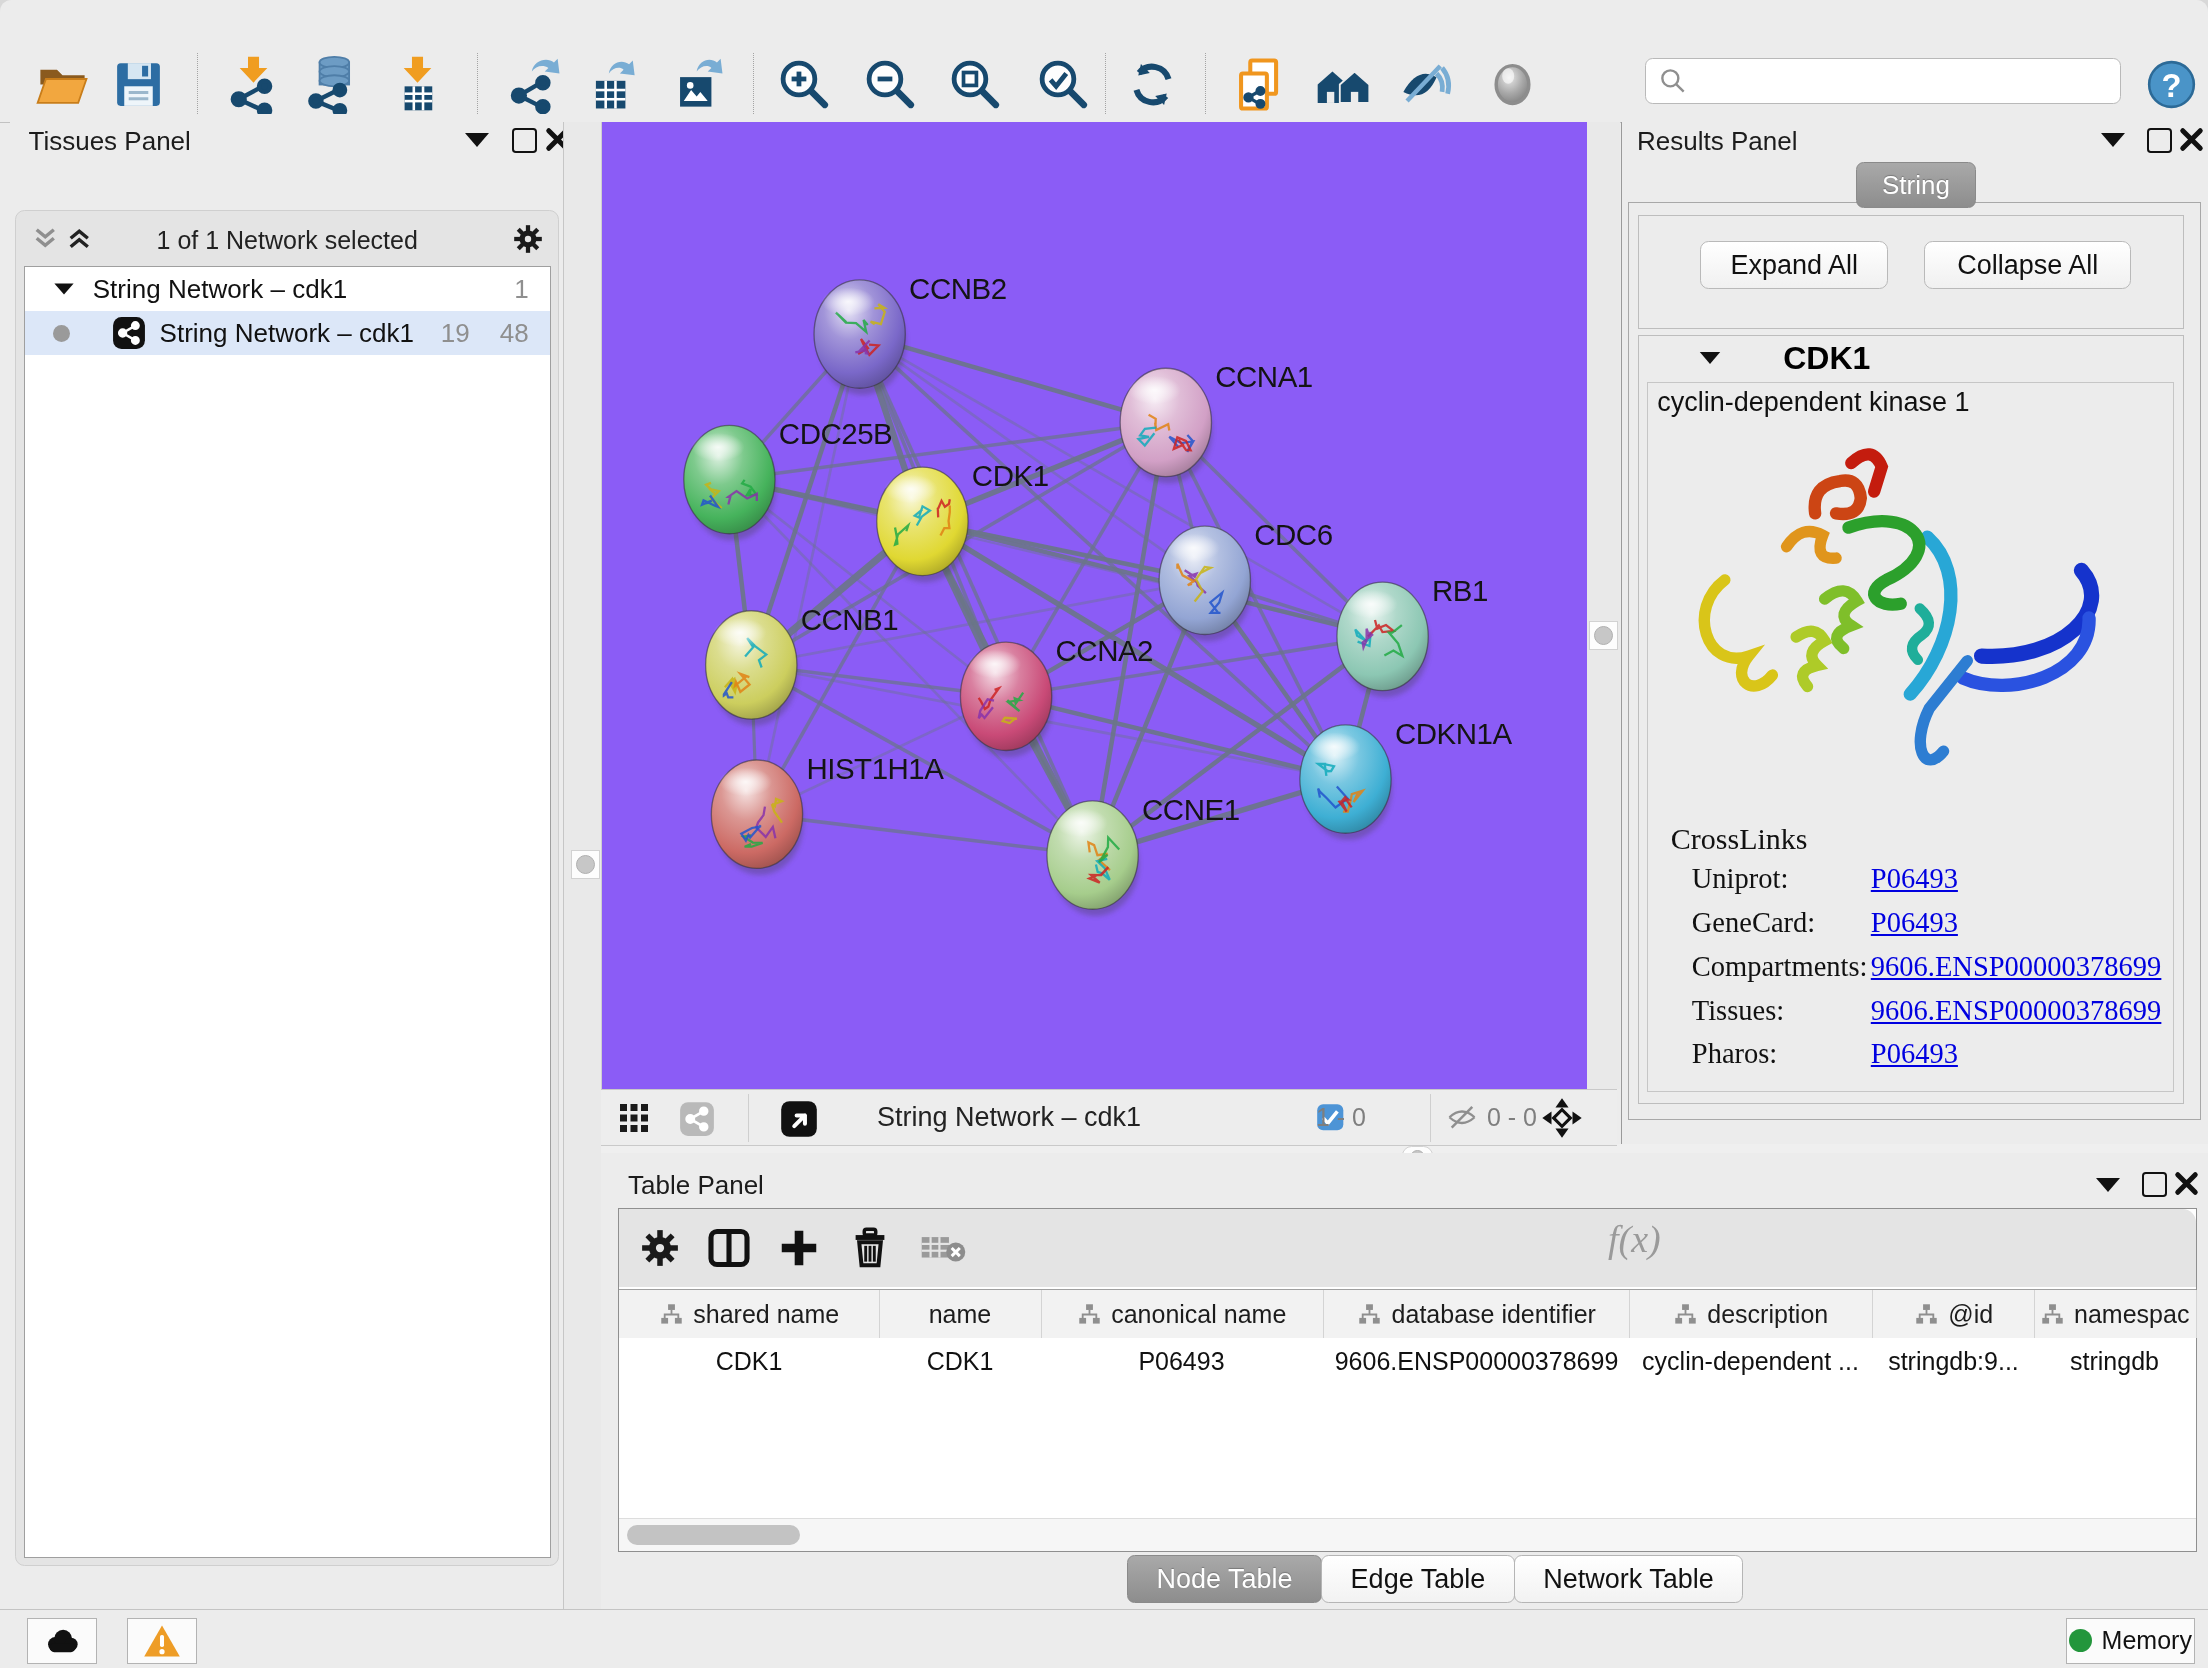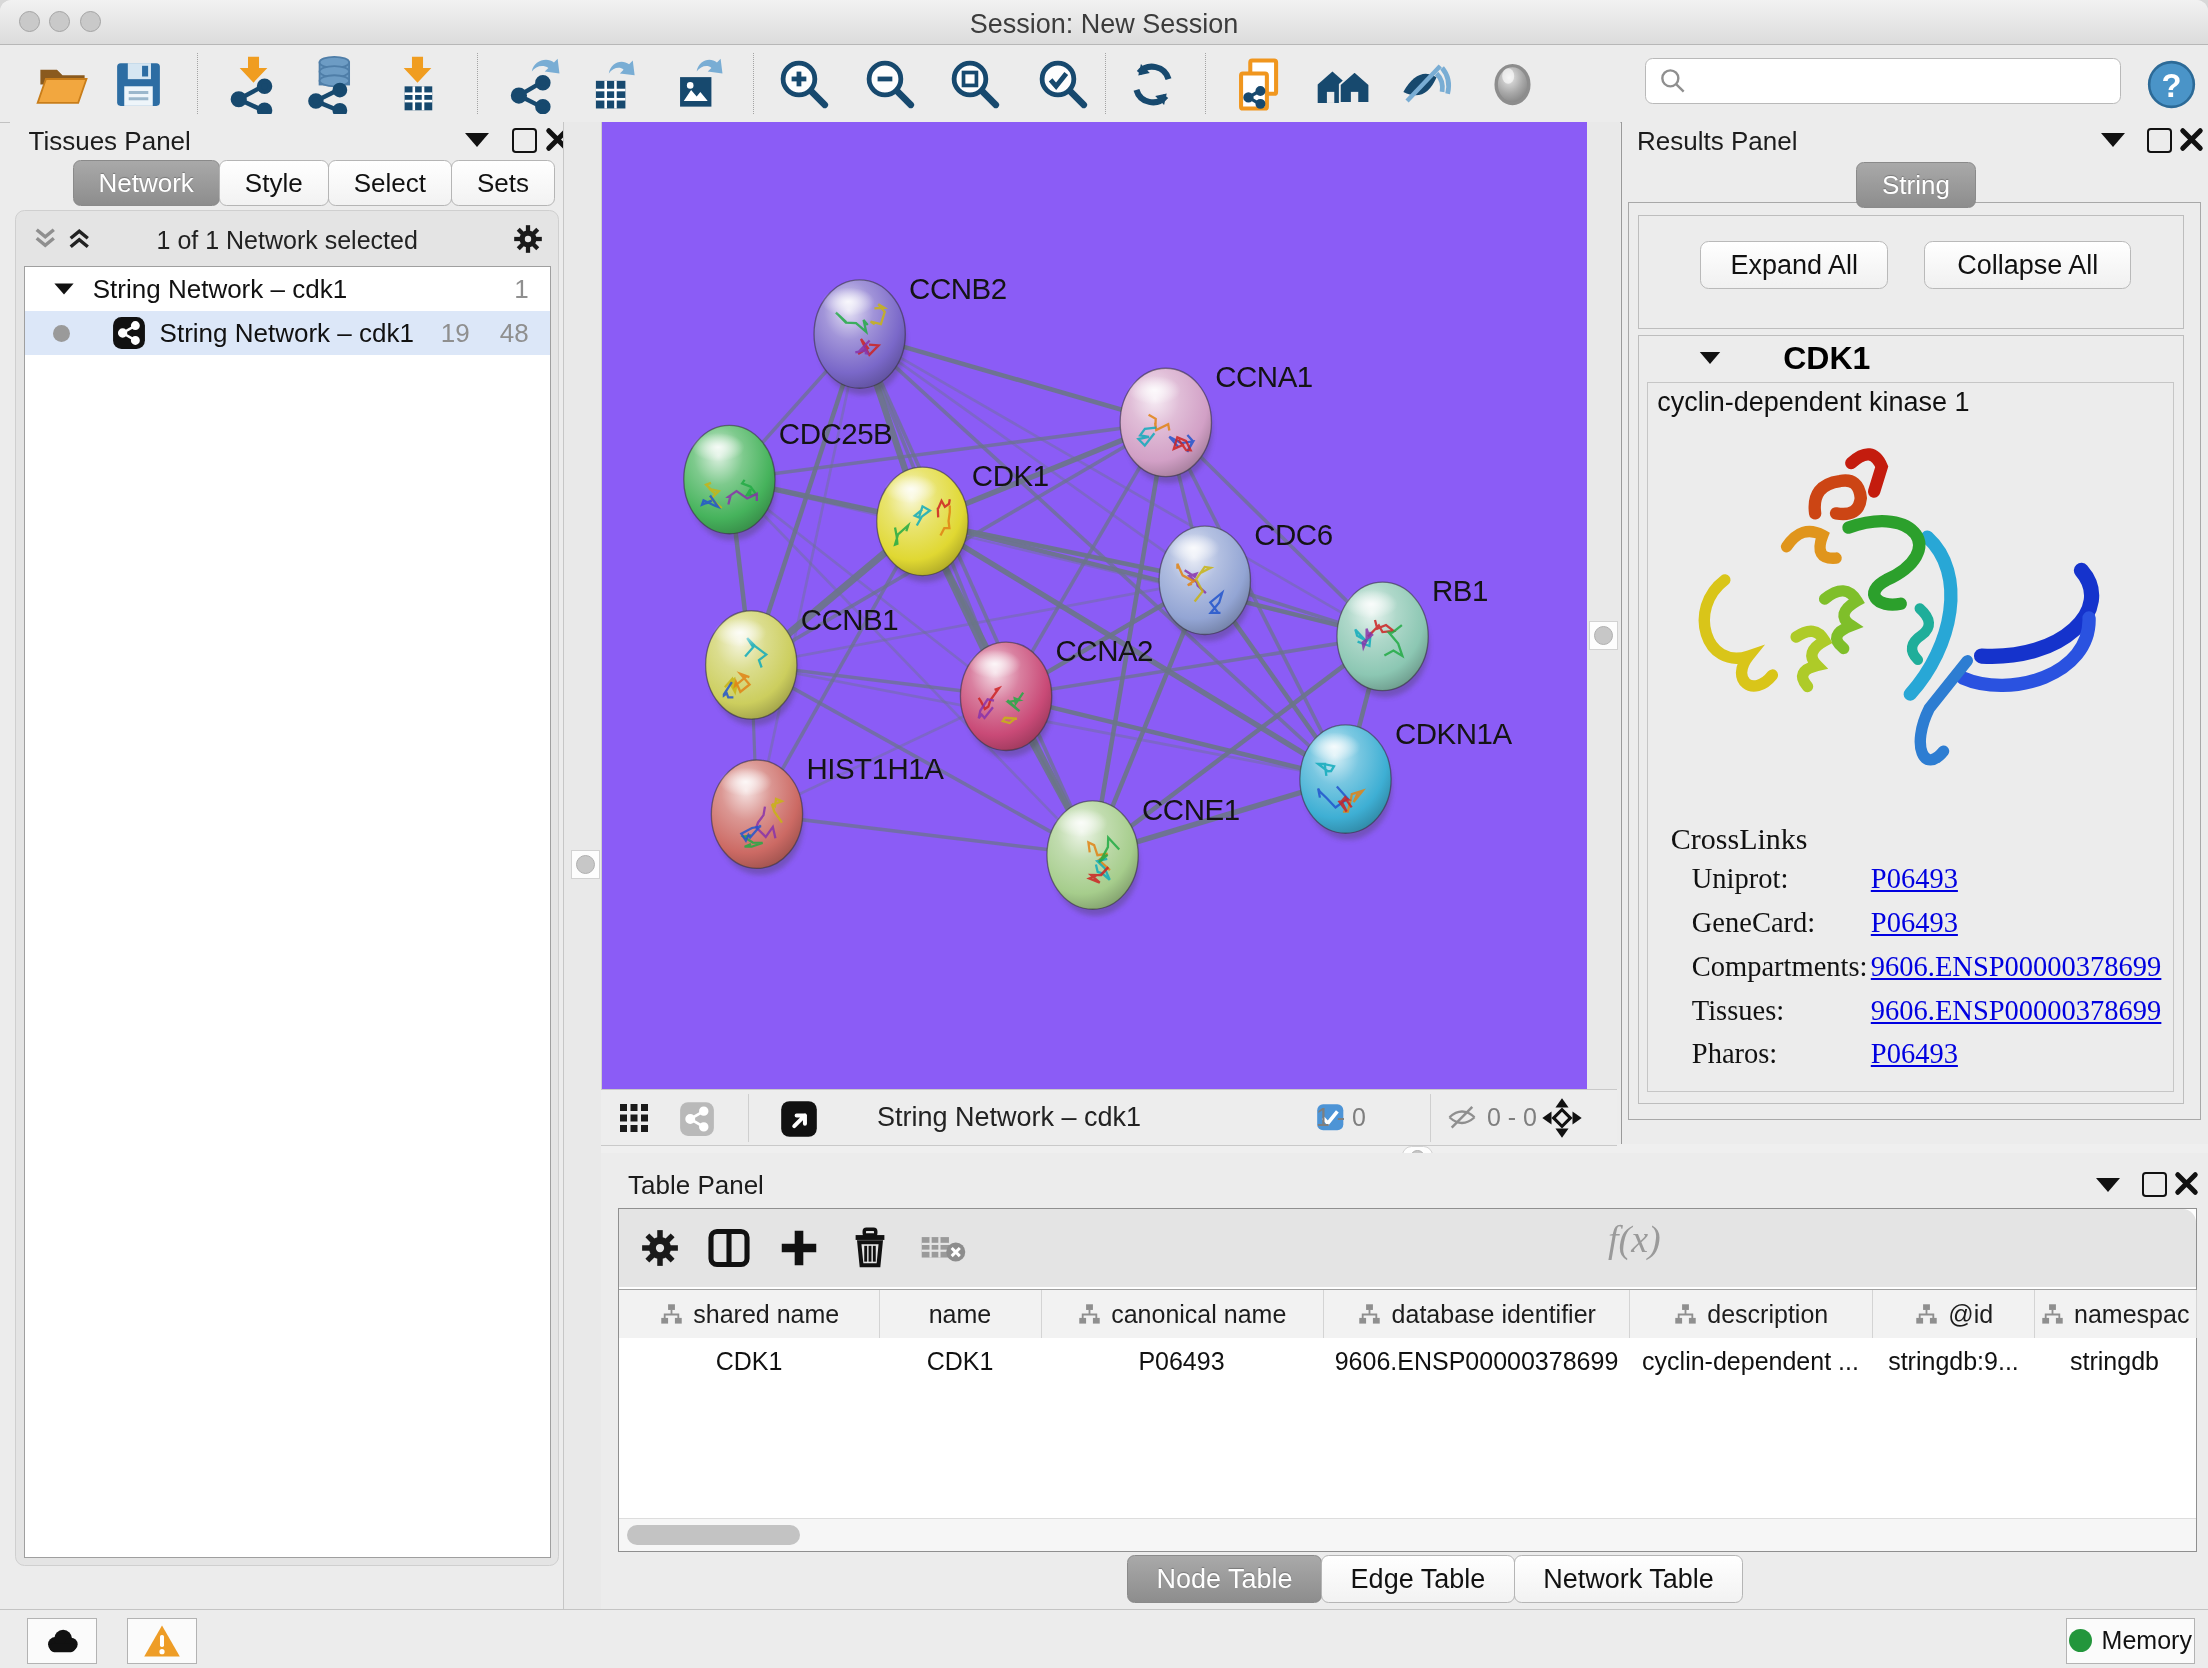--- a/index.html
+++ b/index.html
@@ -96,26 +96,20 @@
   #memory-label{font-size:25px;color:#111;}
   .dot-green{width:23px;height:23px;border-radius:50%;background:#23963c;}
   
   .nodelabel{font-size:31px;fill:#141414;letter-spacing:-0.5px;}
 </style>
 </head>
 <body>
 
 <div id="app">
 
-  <div id="titlebar" class="abs">
-    <span class="tlight" style="left:19px"></span>
-    <span class="tlight" style="left:49px"></span>
-    <span class="tlight" style="left:80px"></span>
-    <div id="win-title">Session: New Session</div>
-  </div>
 
   <div id="toolbar" class="abs">
     <div class="tbtn" style="left:31px">
       <svg width="59" height="59" viewBox="0 0 32 32">
         <path fill="#8a5a1e" d="M4 8h9l3 3h12v5H4z"></path>
         <path fill="#f2a73f" stroke="#c87d1a" stroke-width="1" d="M2.5 26 7 13h22l-4.5 13z"></path>
       </svg>
     </div>
     <div class="tbtn" style="left:107px">
       <svg width="57" height="57" viewBox="0 0 32 32">
@@ -310,21 +304,20 @@
   </div>
 
   <div id="control-panel" class="abs">
     <div style="position:absolute;left:19px;top:3.8px" class="panel-title">Tissues Panel</div>
     <div class="tri-down" style="position:absolute;left:455px;top:11.4px"></div>
     <div class="float-box" style="position:absolute;left:502px;top:5.7px"></div>
     <svg style="position:absolute;left:535px;top:4.8px" width="25" height="25" viewBox="0 0 20 20">
       <path d="M3 3 L17 17 M17 3 L3 17" stroke="#111" stroke-width="4" stroke-linecap="round"></path>
     </svg>
 
-    <div id="cp-tabs"><span class="tab selected">Network</span><span class="tab">Style</span><span class="tab">Select</span><span class="tab">Sets</span></div>
 
     <div id="cp-sub">
       <div id="cp-toolbar">
         <svg style="position:absolute;left:15px;top:5.7px" width="28.5" height="28.5" viewBox="0 0 20 20">
           <path d="M4 4 l6 5 6-5 M4 10 l6 5 6-5" fill="none" stroke="#8f8f8f" stroke-width="2.4"></path>
         </svg>
         <svg style="position:absolute;left:49px;top:5.7px" width="28.5" height="28.5" viewBox="0 0 20 20">
           <path d="M4 16 l6-5 6 5 M4 10 l6-5 6 5" fill="none" stroke="#222" stroke-width="2.4"></path>
         </svg>
         <div id="cp-status">1 of 1 Network selected</div>

